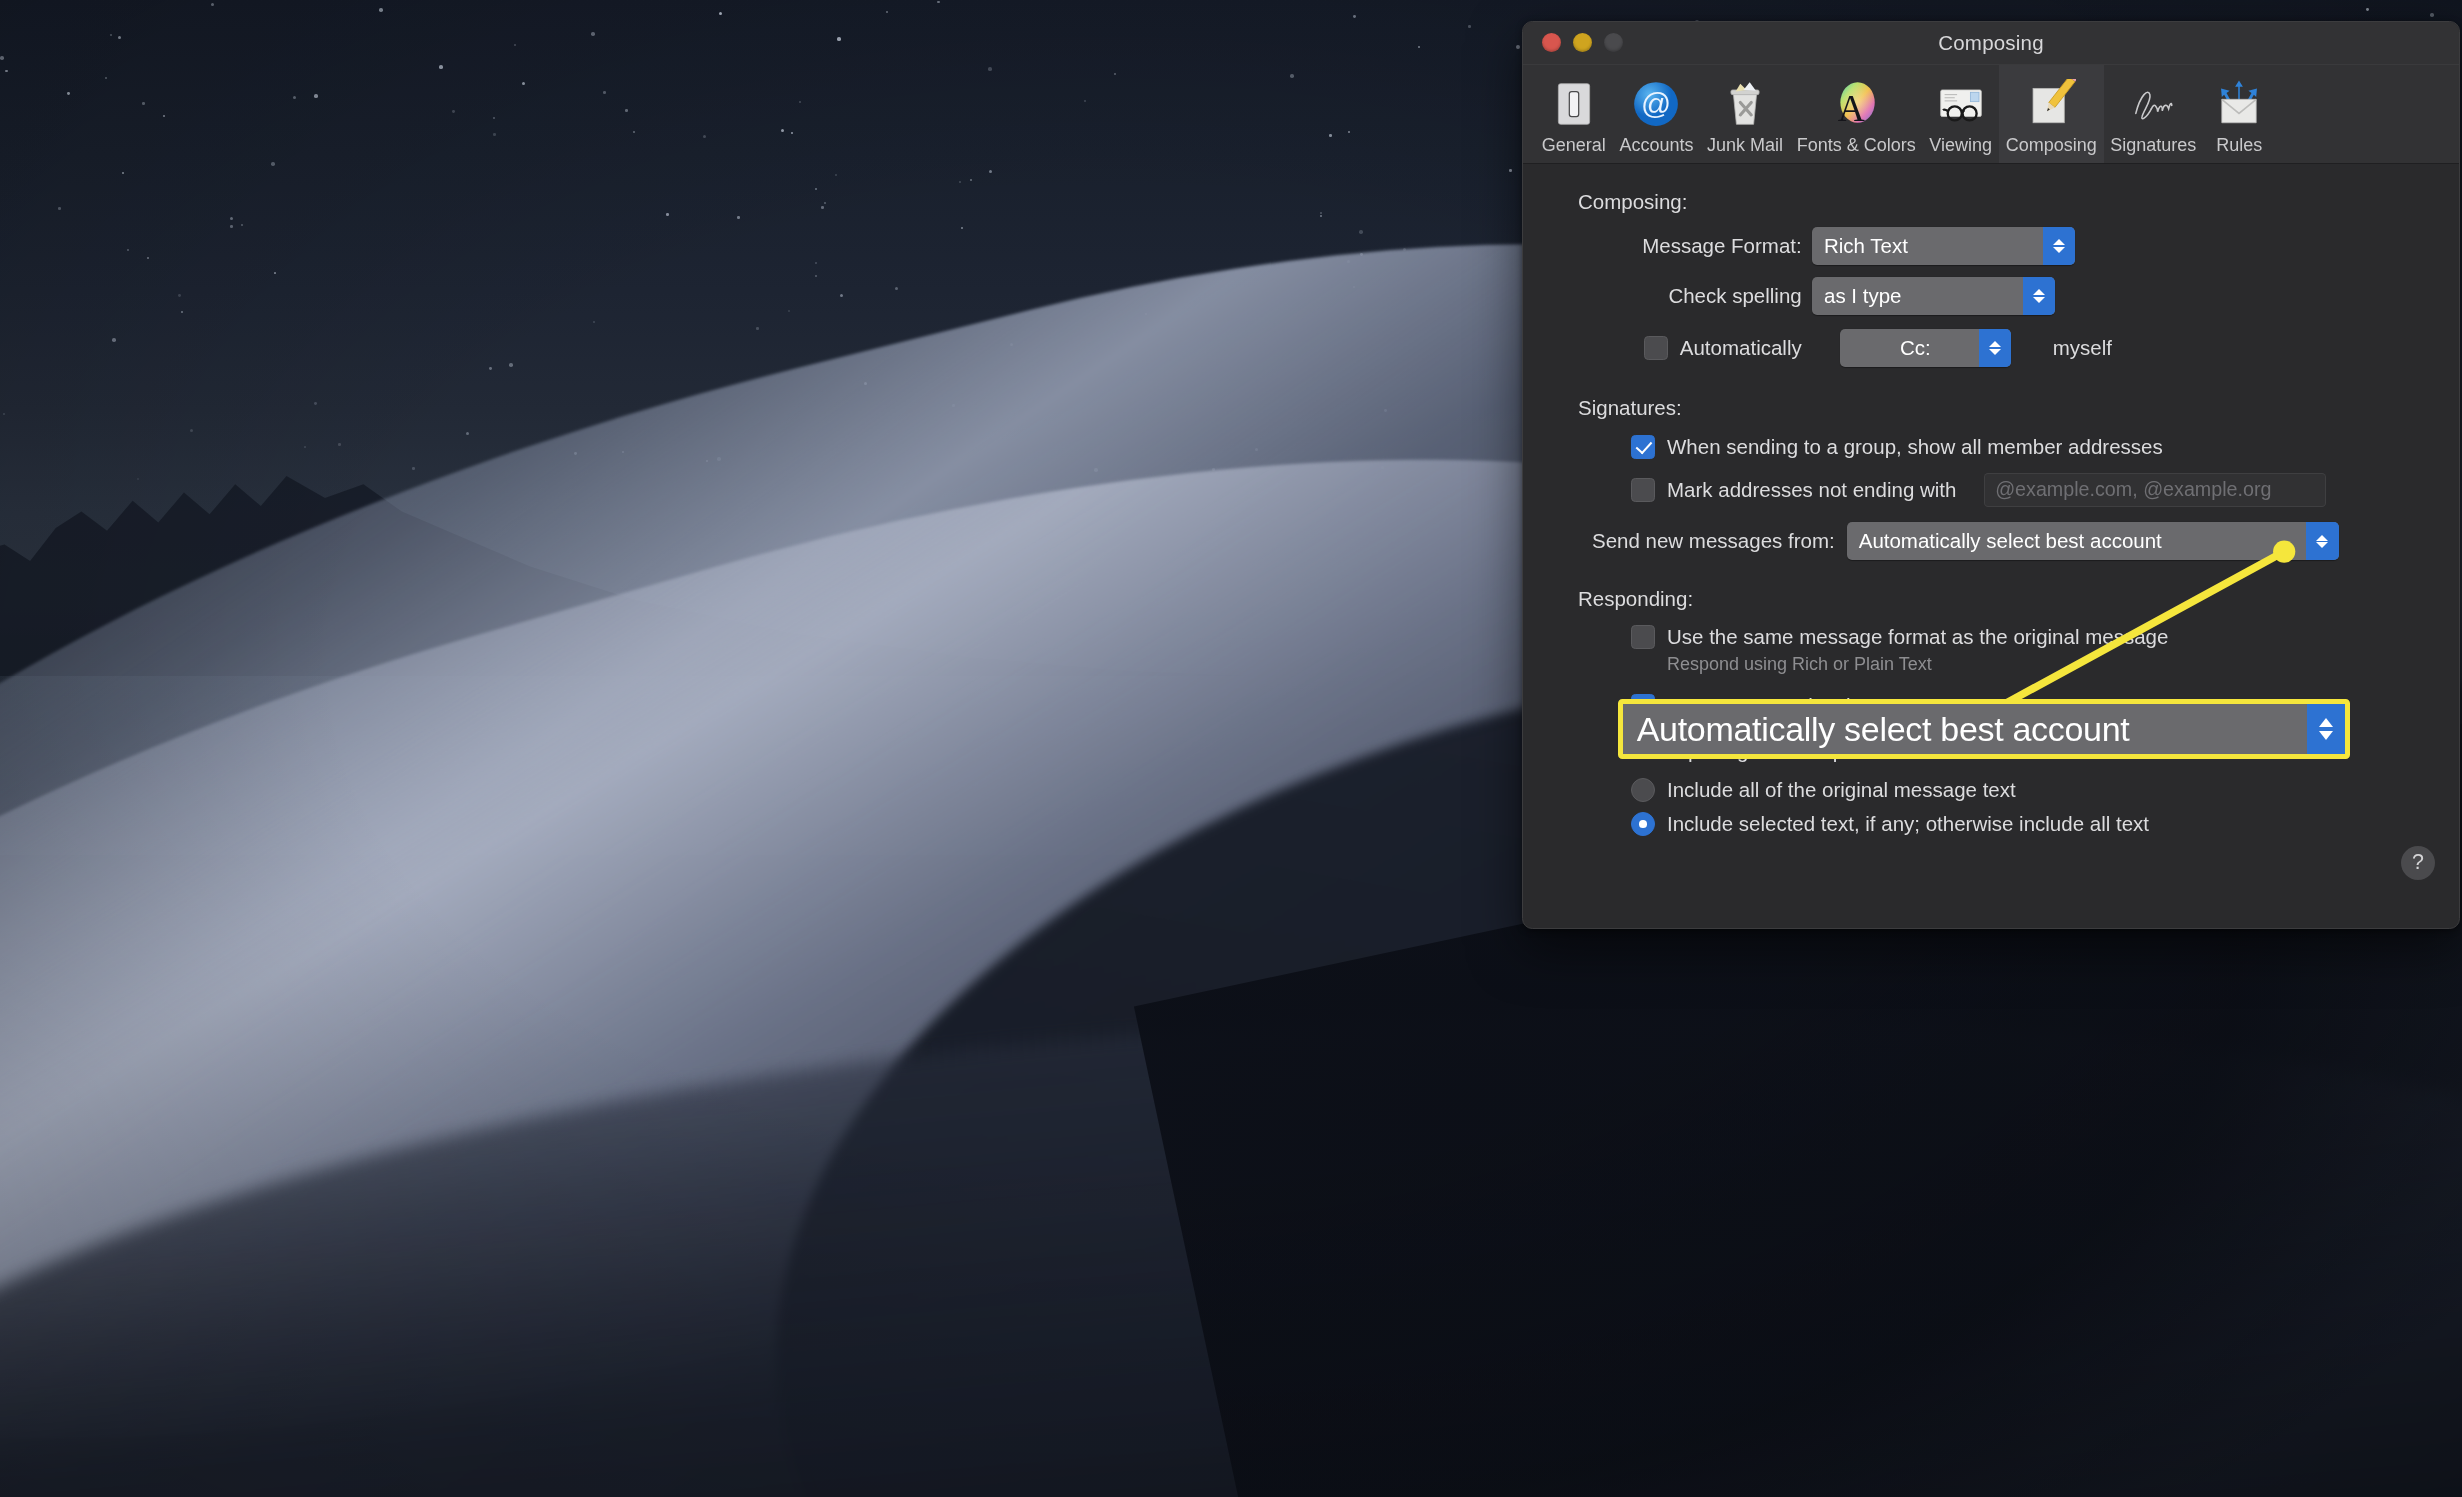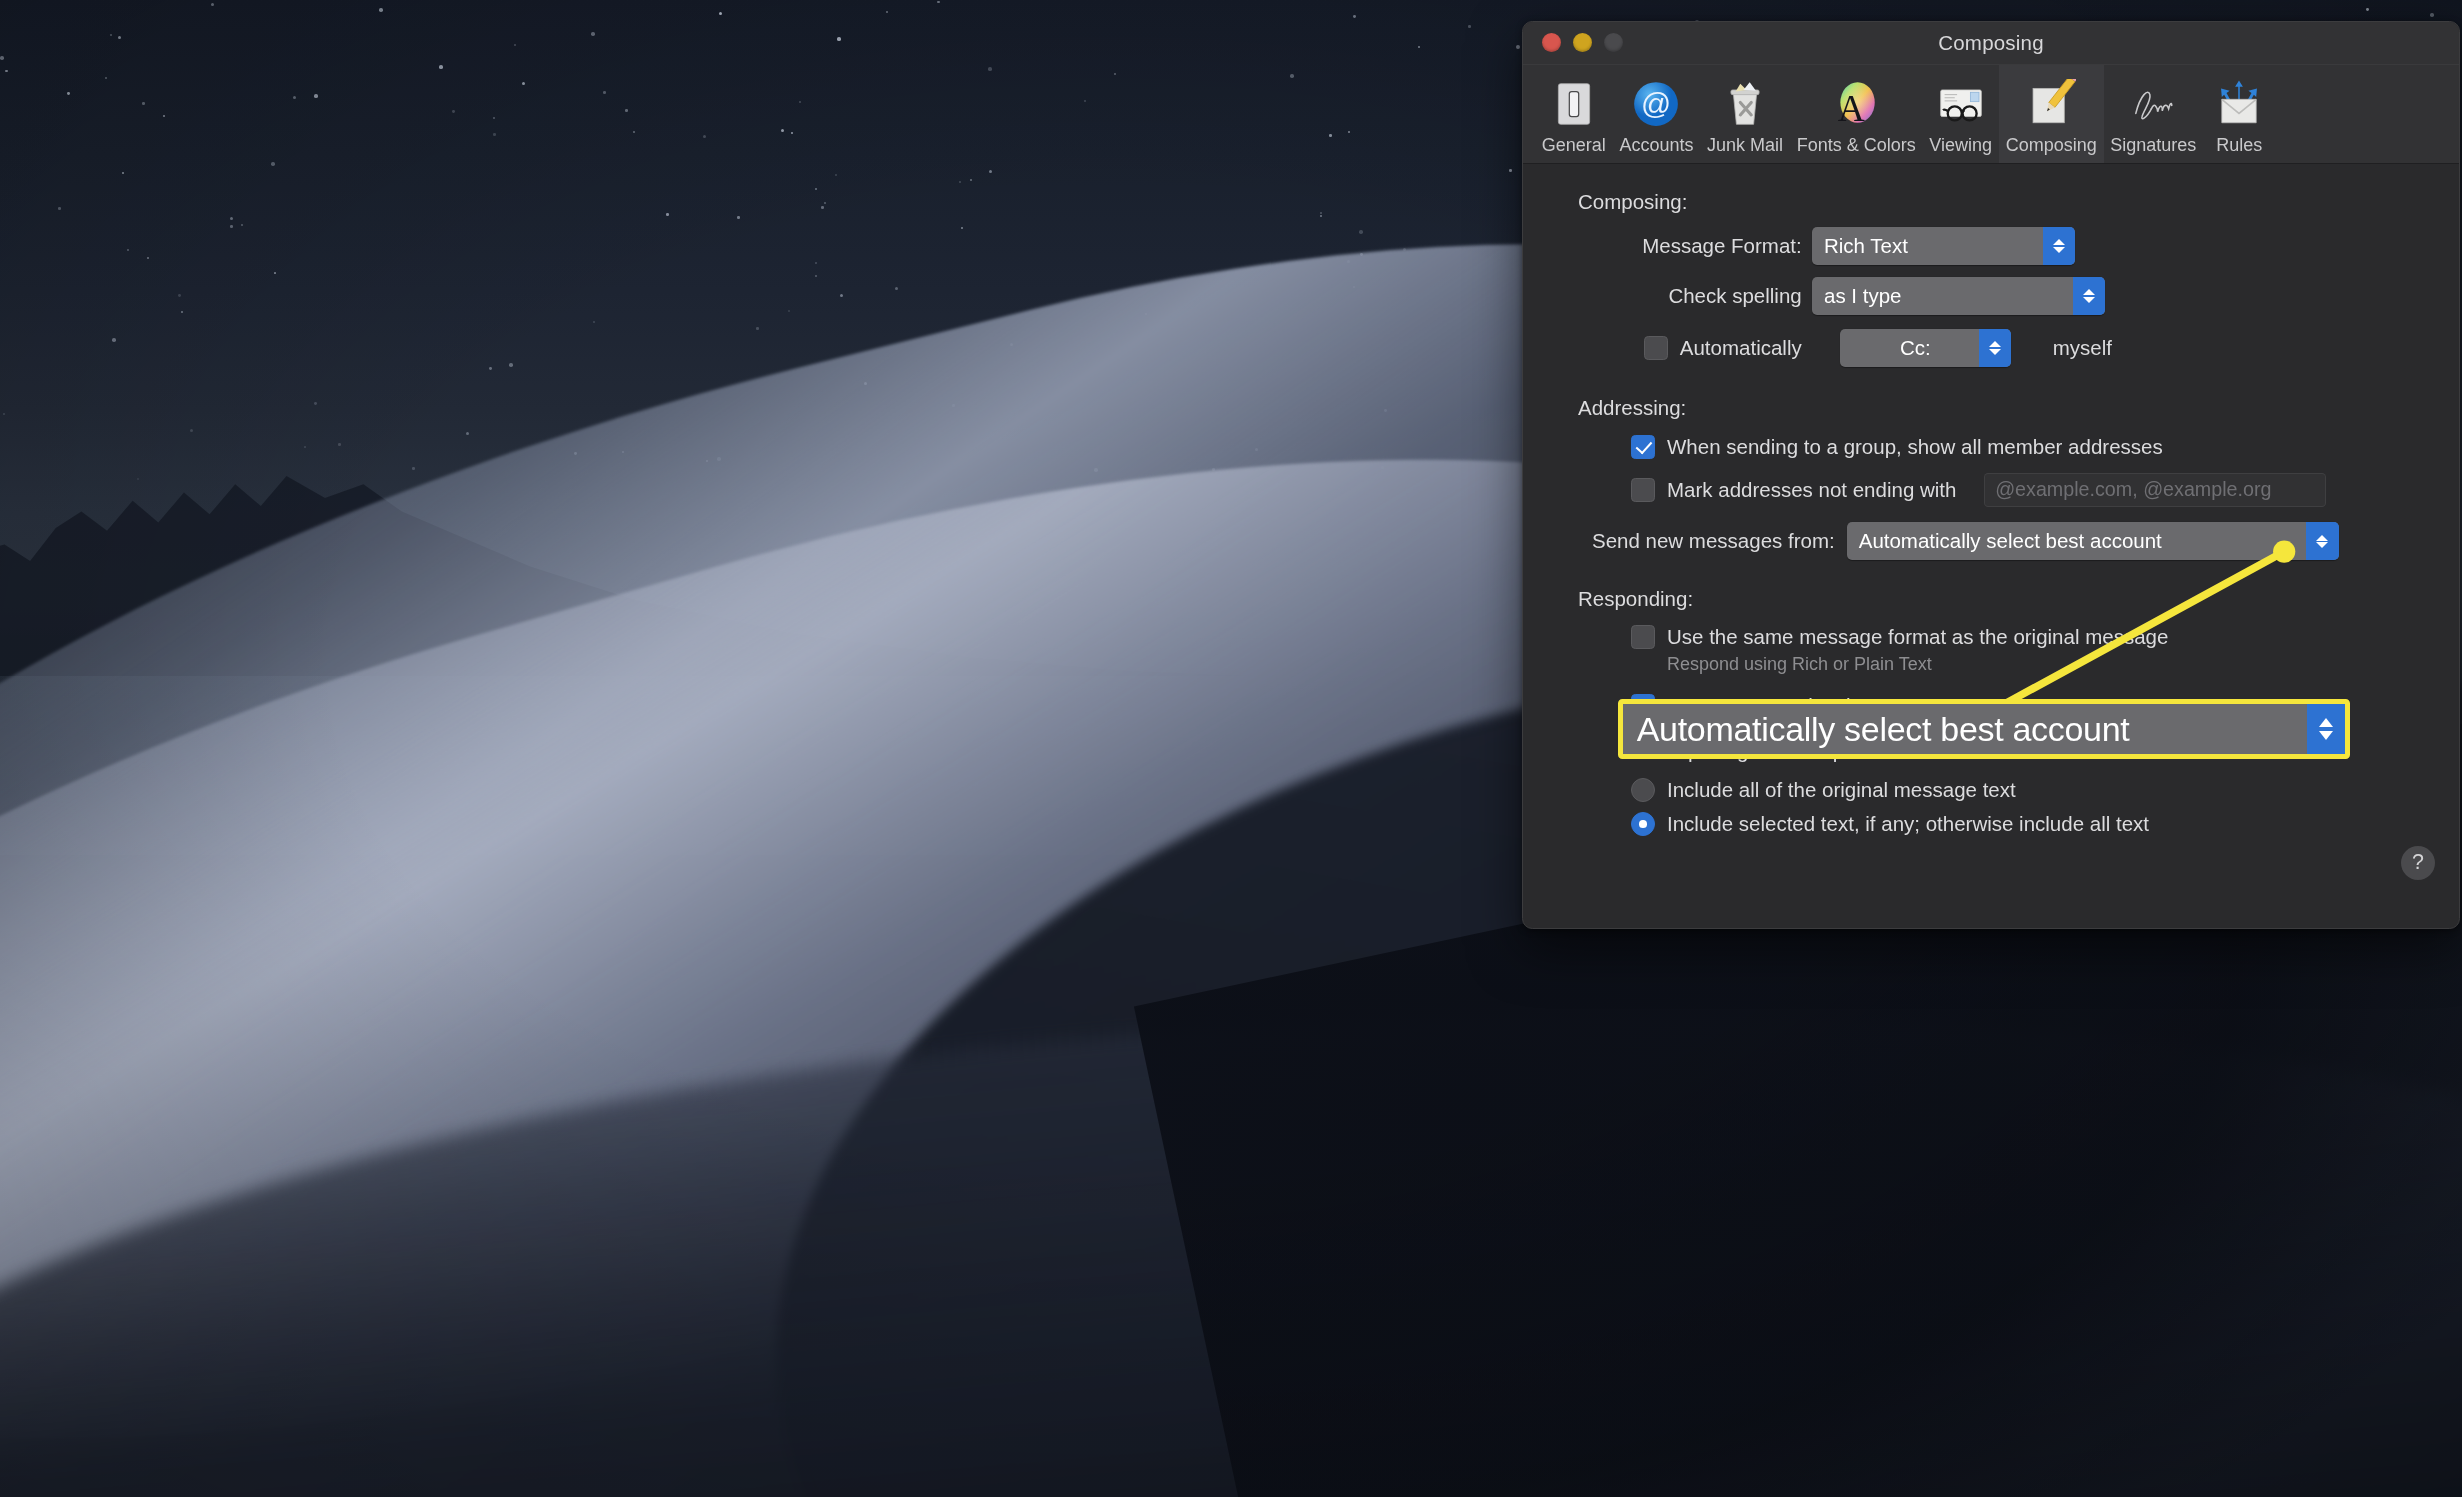--- a/index.html
+++ b/index.html
@@ -560,21 +560,21 @@
           <div class="pv">Rich Text</div>
           <div class="arrows">
             <span class="chev up"></span>
               <span class="chev dn"></span>
           </div>
         </div>
       </div>
 
       <div class="row" style="margin-top:12px;">
         <div style="width:258px; text-align:right; padding-right:10.3px;" class="lbl">Check spelling</div>
-        <div class="popup" style="width:293px;">
+        <div class="popup" style="width:243px;">
           <div class="pv">as I type</div>
           <div class="arrows">
             <span class="chev up"></span>
               <span class="chev dn"></span>
           </div>
         </div>
       </div>
 
       <div class="row" style="margin-top:13.7px;gap:28px;">
         <div style="width:258px; display:flex; justify-content:flex-end; align-items:center; gap:12px; padding-right:10.3px;">
@@ -584,21 +584,21 @@
         <div class="popup" style="width:171px;padding-left:48px;">
           <div class="pv">Cc:</div>
           <div class="arrows">
             <span class="chev up"></span>
               <span class="chev dn"></span>
           </div>
         </div>
         <div class="lbl" style="margin-left:13.7px;">myself</div>
       </div>
 
-      <div class="group-title" style="margin-top:29px;">Addressing:</div>
+      <div class="group-title" style="margin-top:29px;">Signatures:</div>
 
       <div class="row" style="margin-top:15.4px; margin-left:77px; gap:12px;">
         <div class="cb on"></div>
         <div class="lbl">When sending to a group, show all member addresses</div>
       </div>
 
       <div class="row" style="margin-top:13.7px; margin-left:77px; gap:12px;">
         <div class="cb"></div>
         <div class="lbl">Mark addresses not ending with</div>
         <div class="tf" style="width:342px; margin-left:15.4px;">@example.com, @example.org</div>

